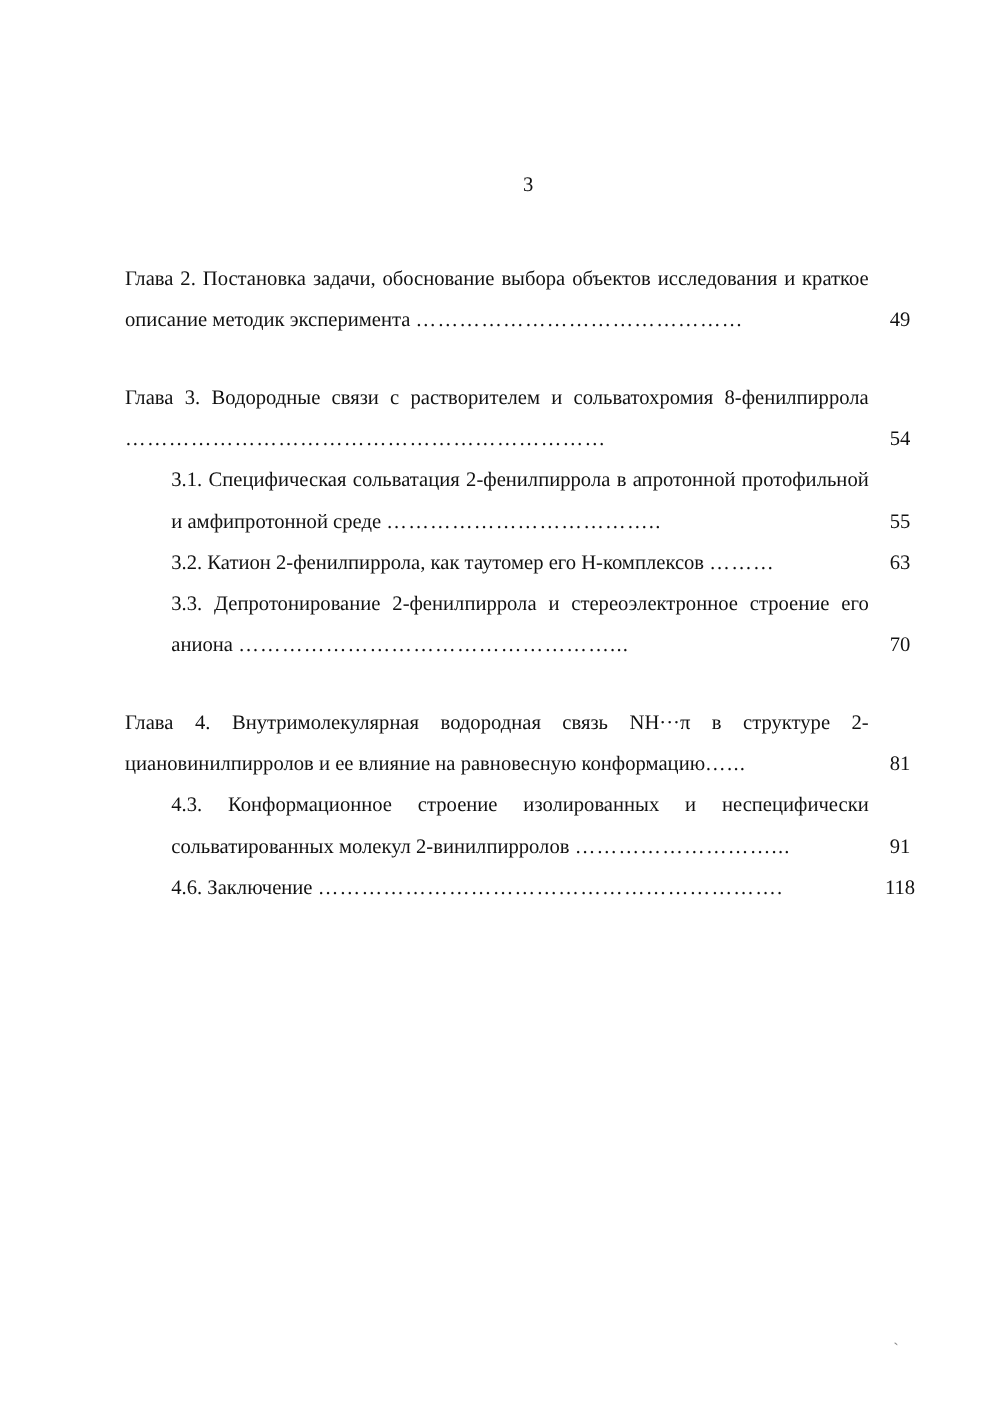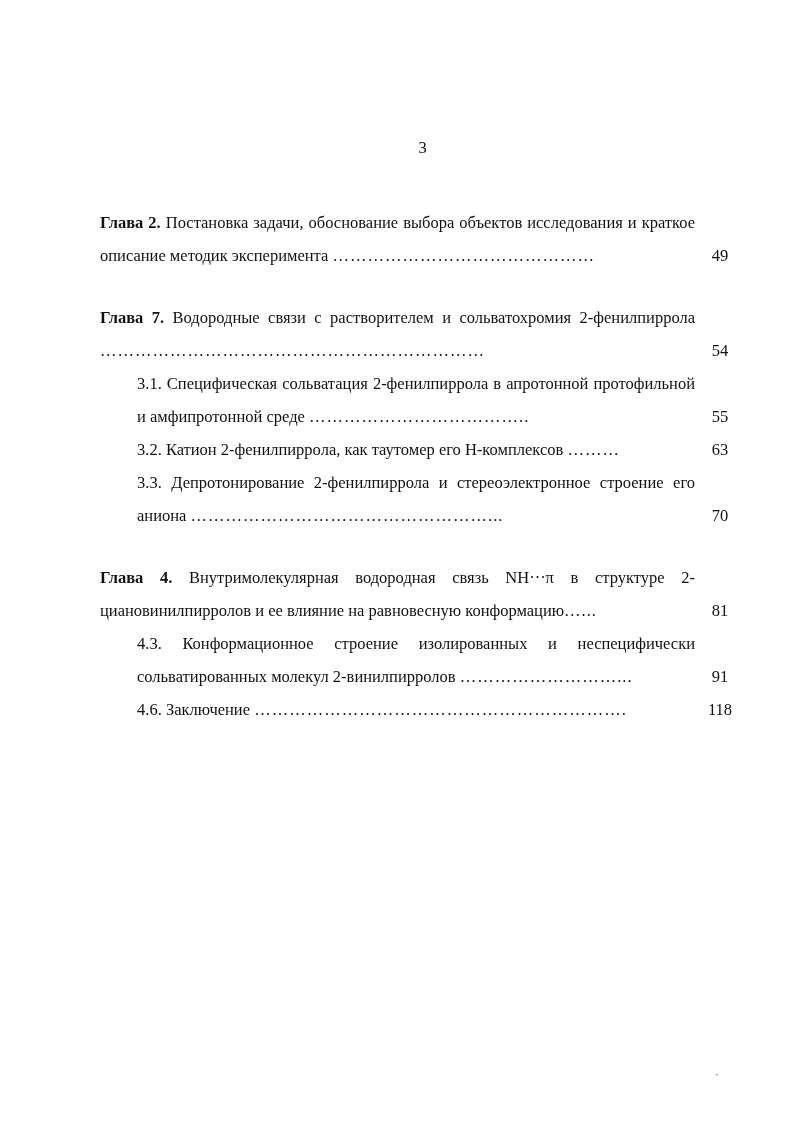--- a/index.html
+++ b/index.html
@@ -31,21 +31,21 @@
   }
   .toc-entry.gap { margin-top: 29px; }
   .entry-text {
     flex: 1 1 auto;
     text-align: justify;
     font-size: 16.5px;
     line-height: 33px;
     min-width: 0;
   }
   .entry-text.indent { padding-left: 37px; font-family: Liberation Serif, serif; }
-  .entry-prefix { font-weight: bold; }
+  .entry-prefix { font-weight: normal; }
   .leader-dots {
     word-break: break-all;
     letter-spacing: 1px;
   }
   .entry-page {
     flex: 0 0 50px;
     text-align: center;
     font-size: 16.5px;
     line-height: 33px;
   }
@@ -67,21 +67,21 @@
 
   <div class="toc-list">
       <div class="toc-entry">
     <div class="entry-text">
       <span class="entry-prefix">Глава 2. </span><span class="entry-title">Постановка задачи, обоснование выбора объектов исследования и краткое описание методик эксперимента </span><span class="leader-dots">………………………………………</span>
     </div>
     <div class="entry-page">49</div>
   </div>
       <div class="toc-entry gap">
     <div class="entry-text">
-      <span class="entry-prefix">Глава 7. </span><span class="entry-title">Водородные связи с растворителем и сольватохромия 2-фенилпиррола </span><span class="leader-dots">…………………………………………………………</span>
+      <span class="entry-prefix">Глава 3. </span><span class="entry-title">Водородные связи с растворителем и сольватохромия 8-фенилпиррола </span><span class="leader-dots">…………………………………………………………</span>
     </div>
     <div class="entry-page">54</div>
   </div>
       <div class="toc-entry">
     <div class="entry-text indent">
       <span class="entry-prefix"></span><span class="entry-title">3.1. Специфическая сольватация 2-фенилпиррола в апротонной протофильной и амфипротонной среде </span><span class="leader-dots">………………………………..</span>
     </div>
     <div class="entry-page">55</div>
   </div>
       <div class="toc-entry">

